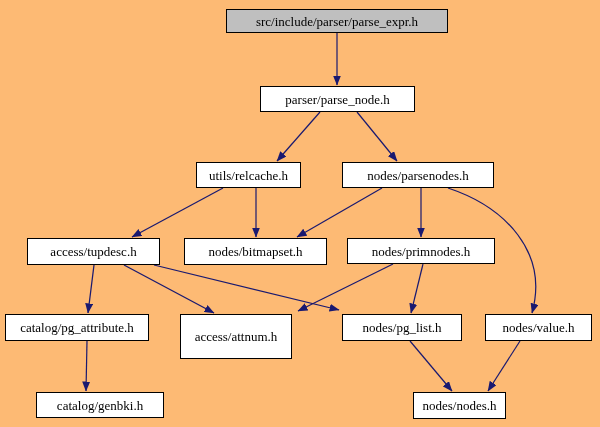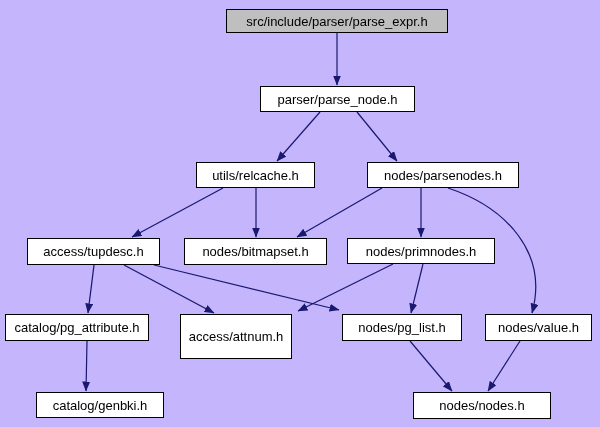--- a/index.html
+++ b/index.html
@@ -4,22 +4,22 @@
 <style>
   html, body {
     margin: 0;
     padding: 0;
     background: #ffffff;
   }
   #graph {
     position: relative;
     width: 600px;
     height: 427px;
-    background: #c4b5fd;
-    font-family: Liberation Sans, sans-serif;
+    background: #fdba74;
+    font-family: Liberation Serif, serif;
     overflow: hidden;
   }
   #edges-svg {
     position: absolute;
     left: 0;
     top: 0;
     width: 600px;
     height: 427px;
   }
   .node {
@@ -67,24 +67,24 @@
       <path d="M124,265 L214,313" class="edge" marker-end="url(#arrowhead)"></path>
       <path d="M154,265 L339,310" class="edge" marker-end="url(#arrowhead)"></path>
       <path d="M393,264 L298,311" class="edge" marker-end="url(#arrowhead)"></path>
       <path d="M423,264 L411,313" class="edge" marker-end="url(#arrowhead)"></path>
       <path d="M87,341 L86,391" class="edge" marker-end="url(#arrowhead)"></path>
       <path d="M410,341 L452,391" class="edge" marker-end="url(#arrowhead)"></path>
       <path d="M520,341 L488,391" class="edge" marker-end="url(#arrowhead)"></path>
     </svg>
 <div class="node root" style="left: 226px; top: 9px; width: 222px; height: 24px;">src/include/parser/parse_expr.h</div>
     <div class="node" style="left: 260px; top: 86px; width: 155px; height: 26px;">parser/parse_node.h</div>
-    <div class="node" style="left: 196px; top: 162px; width: 119px; height: 26px;">utils/relcache.h</div>
-    <div class="node" style="left: 342px; top: 162px; width: 152px; height: 26px; margin-left: 25px;">nodes/parsenodes.h</div>
+    <div class="node" style="left: 196px; top: 162px; width: 105px; height: 26px;">utils/relcache.h</div>
+    <div class="node" style="left: 342px; top: 162px; width: 152px; height: 26px;">nodes/parsenodes.h</div>
     <div class="node" style="left: 184px; top: 238px; width: 143px; height: 27px;">nodes/bitmapset.h</div>
     <div class="node" style="left: 27px; top: 238px; width: 133px; height: 27px;">access/tupdesc.h</div>
     <div class="node" style="left: 347px; top: 238px; width: 148px; height: 26px;">nodes/primnodes.h</div>
     <div class="node" style="left: 5px; top: 314px; width: 144px; height: 27px;">catalog/pg_attribute.h</div>
     <div class="node" style="left: 180px; top: 314px; width: 112px; height: 45px;">access/attnum.h</div>
     <div class="node" style="left: 485px; top: 314px; width: 107px; height: 27px;">nodes/value.h</div>
     <div class="node" style="left: 342px; top: 314px; width: 120px; height: 27px;">nodes/pg_list.h</div>
     <div class="node" style="left: 36px; top: 392px; width: 128px; height: 26px;">catalog/genbki.h</div>
-    <div class="node" style="left: 413px; top: 392px; width: 138px; height: 27px;">nodes/nodes.h</div>
+    <div class="node" style="left: 413px; top: 392px; width: 93px; height: 27px;">nodes/nodes.h</div>
   </div>
 
 </body></html>

